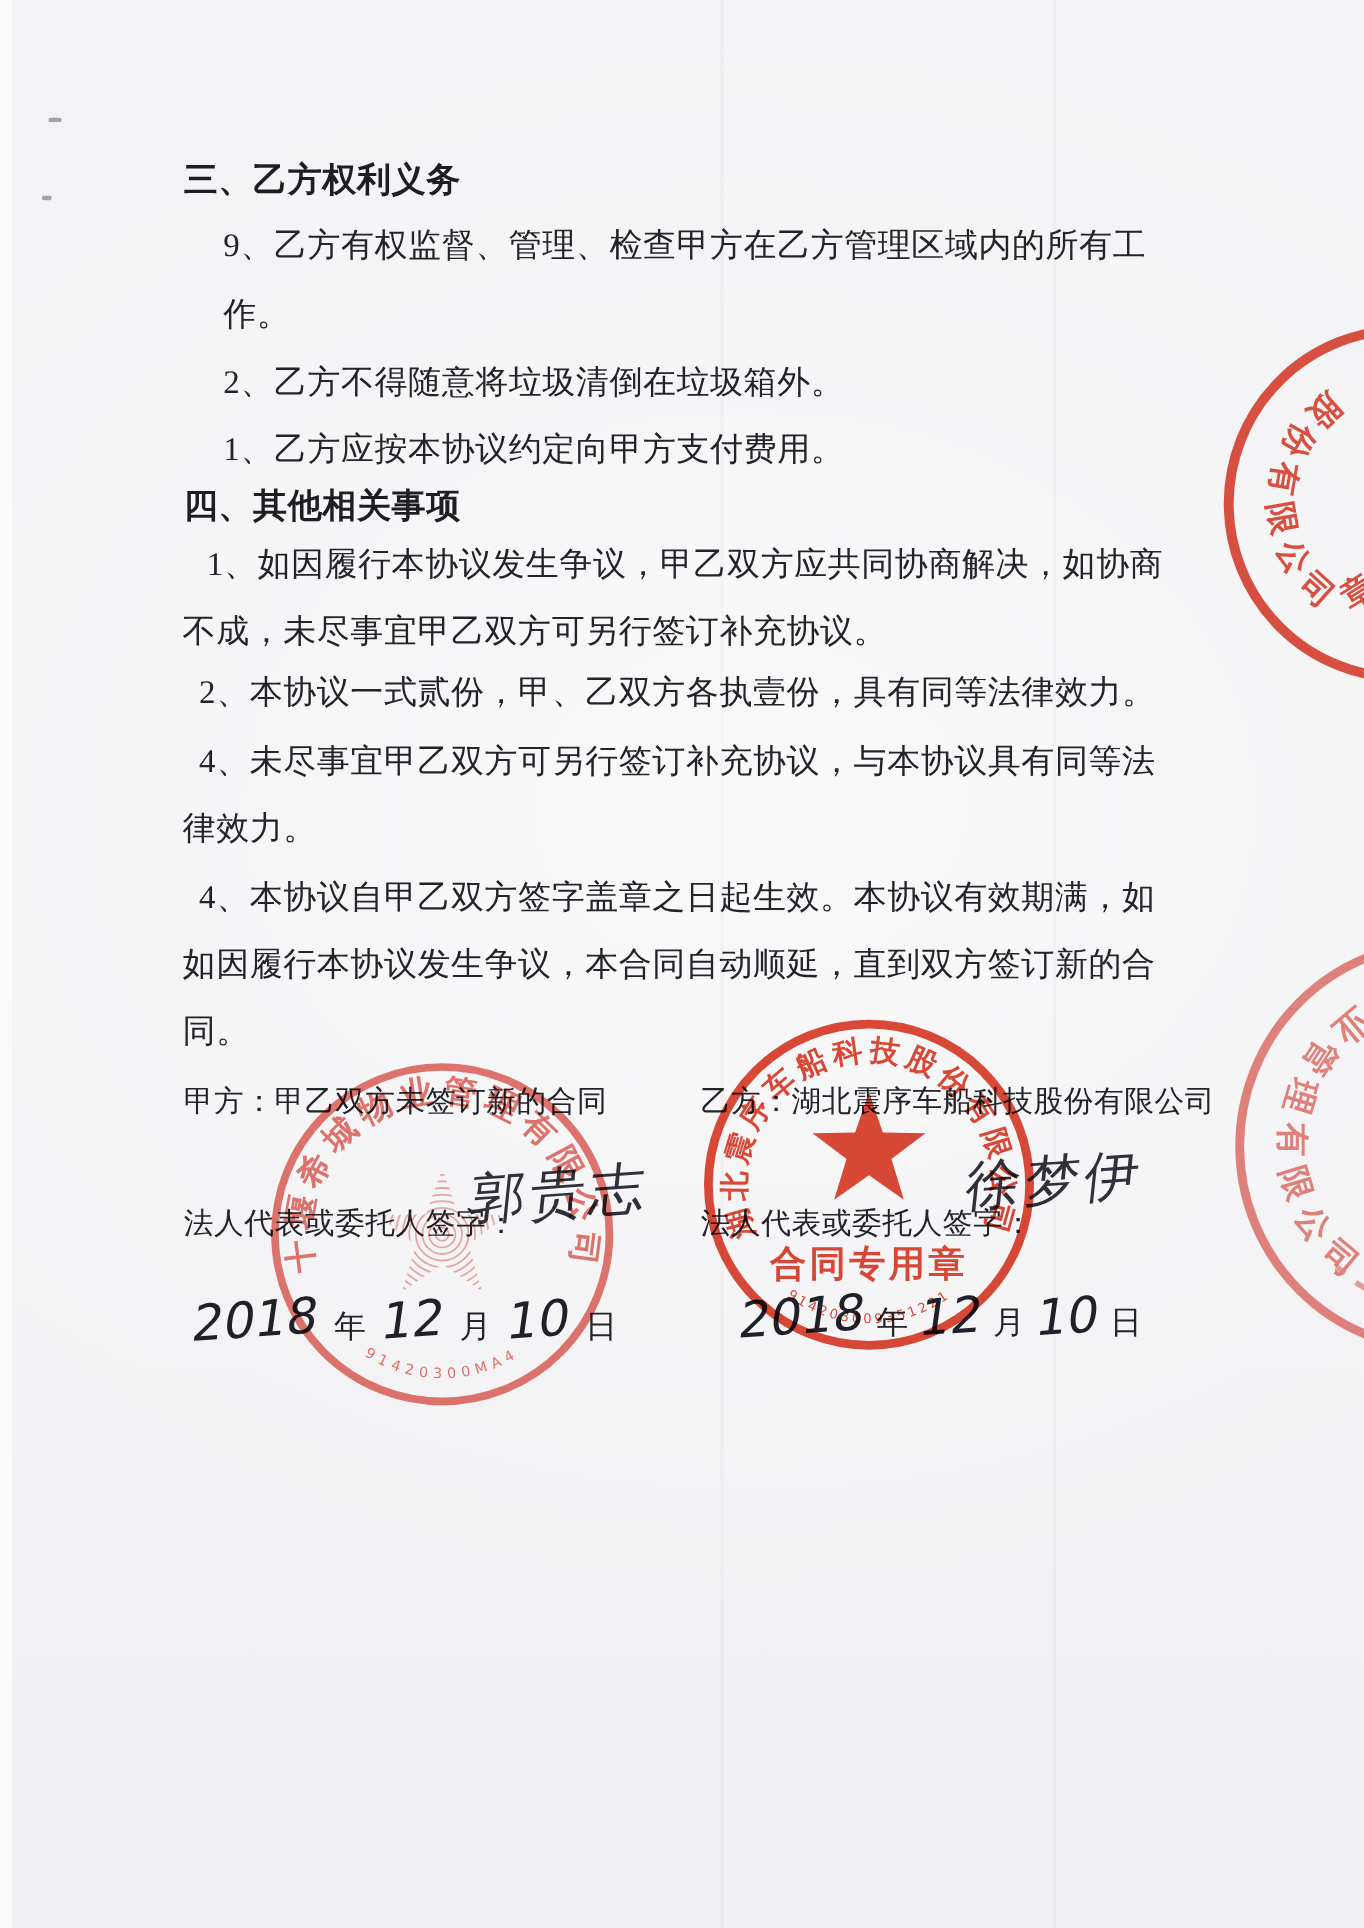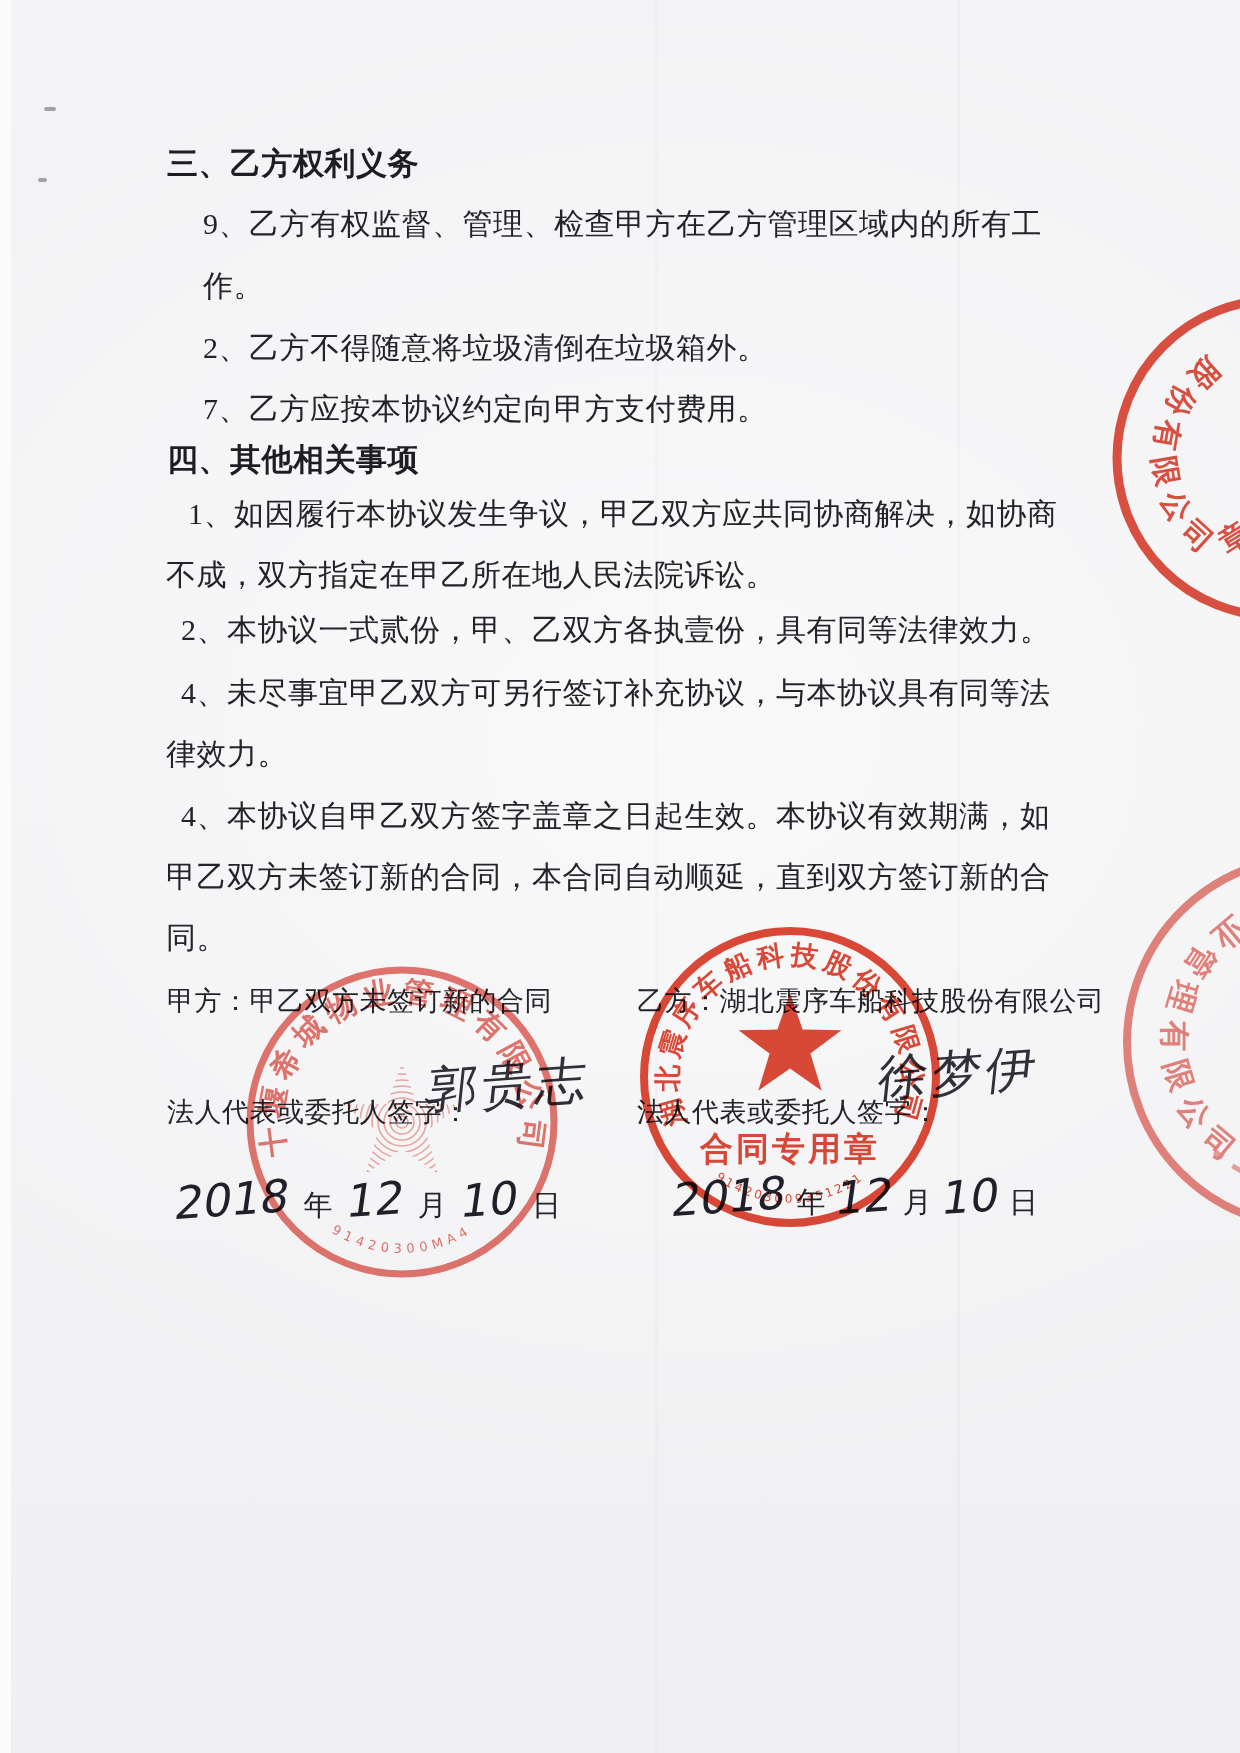--- a/index.html
+++ b/index.html
@@ -49,30 +49,30 @@
   <div class="edge-strip"></div>
   <div class="seam" style="left:655px"></div>
   <div class="seam" style="left:957px"></div>
   <div class="speck" style="left:44px;top:107px;width:12px;height:4px"></div>
   <div class="speck" style="left:38px;top:178px;width:9px;height:4px"></div>
 
   <div class="txt hd" style="left:167px;top:146px">三、乙方权利义务</div>
   <div class="txt" style="left:203px;top:207px">9、乙方有权监督、管理、检查甲方在乙方管理区域内的所有工</div>
   <div class="txt" style="left:203px;top:269px">作。</div>
   <div class="txt" style="left:203px;top:331px">2、乙方不得随意将垃圾清倒在垃圾箱外。</div>
-  <div class="txt" style="left:203px;top:392px">7、乙方应按本协议约定向甲方支付费用。</div>
+  <div class="txt" style="left:203px;top:392px">1、乙方应按本协议约定向甲方支付费用。</div>
 
   <div class="txt hd" style="left:167px;top:442px">四、其他相关事项</div>
   <div class="txt" style="left:188px;top:497px">1、如因履行本协议发生争议，甲乙双方应共同协商解决，如协商</div>
-  <div class="txt" style="left:166px;top:558px">不成，双方指定在甲乙所在地人民法院诉讼。</div>
+  <div class="txt" style="left:166px;top:558px">不成，未尽事宜甲乙双方可另行签订补充协议。</div>
   <div class="txt" style="left:181px;top:613px">2、本协议一式贰份，甲、乙双方各执壹份，具有同等法律效力。</div>
   <div class="txt" style="left:181px;top:676px">4、未尽事宜甲乙双方可另行签订补充协议，与本协议具有同等法</div>
   <div class="txt" style="left:166px;top:737px">律效力。</div>
   <div class="txt" style="left:181px;top:799px">4、本协议自甲乙双方签字盖章之日起生效。本协议有效期满，如</div>
-  <div class="txt" style="left:166px;top:860px">甲乙双方未签订新的合同，本合同自动顺延，直到双方签订新的合</div>
+  <div class="txt" style="left:166px;top:860px">如因履行本协议发生争议，本合同自动顺延，直到双方签订新的合</div>
   <div class="txt" style="left:166px;top:921px">同。</div>
 
   <div class="txt small" style="left:167px;top:986px">甲方：甲乙双方未签订新的合同</div>
   <div class="txt small" style="left:637px;top:986px">乙方：湖北震序车船科技股份有限公司</div>
 
   <div class="txt small" style="left:167px;top:1097px">法人代表或委托人签字：</div>
   <div class="txt small" style="left:637px;top:1097px">法人代表或委托人签字：</div>
 
   <div class="ink sig" style="left:428px;top:1052px">郭贵志</div>
   <div class="ink sig" style="left:878px;top:1040px">徐梦伊</div>

